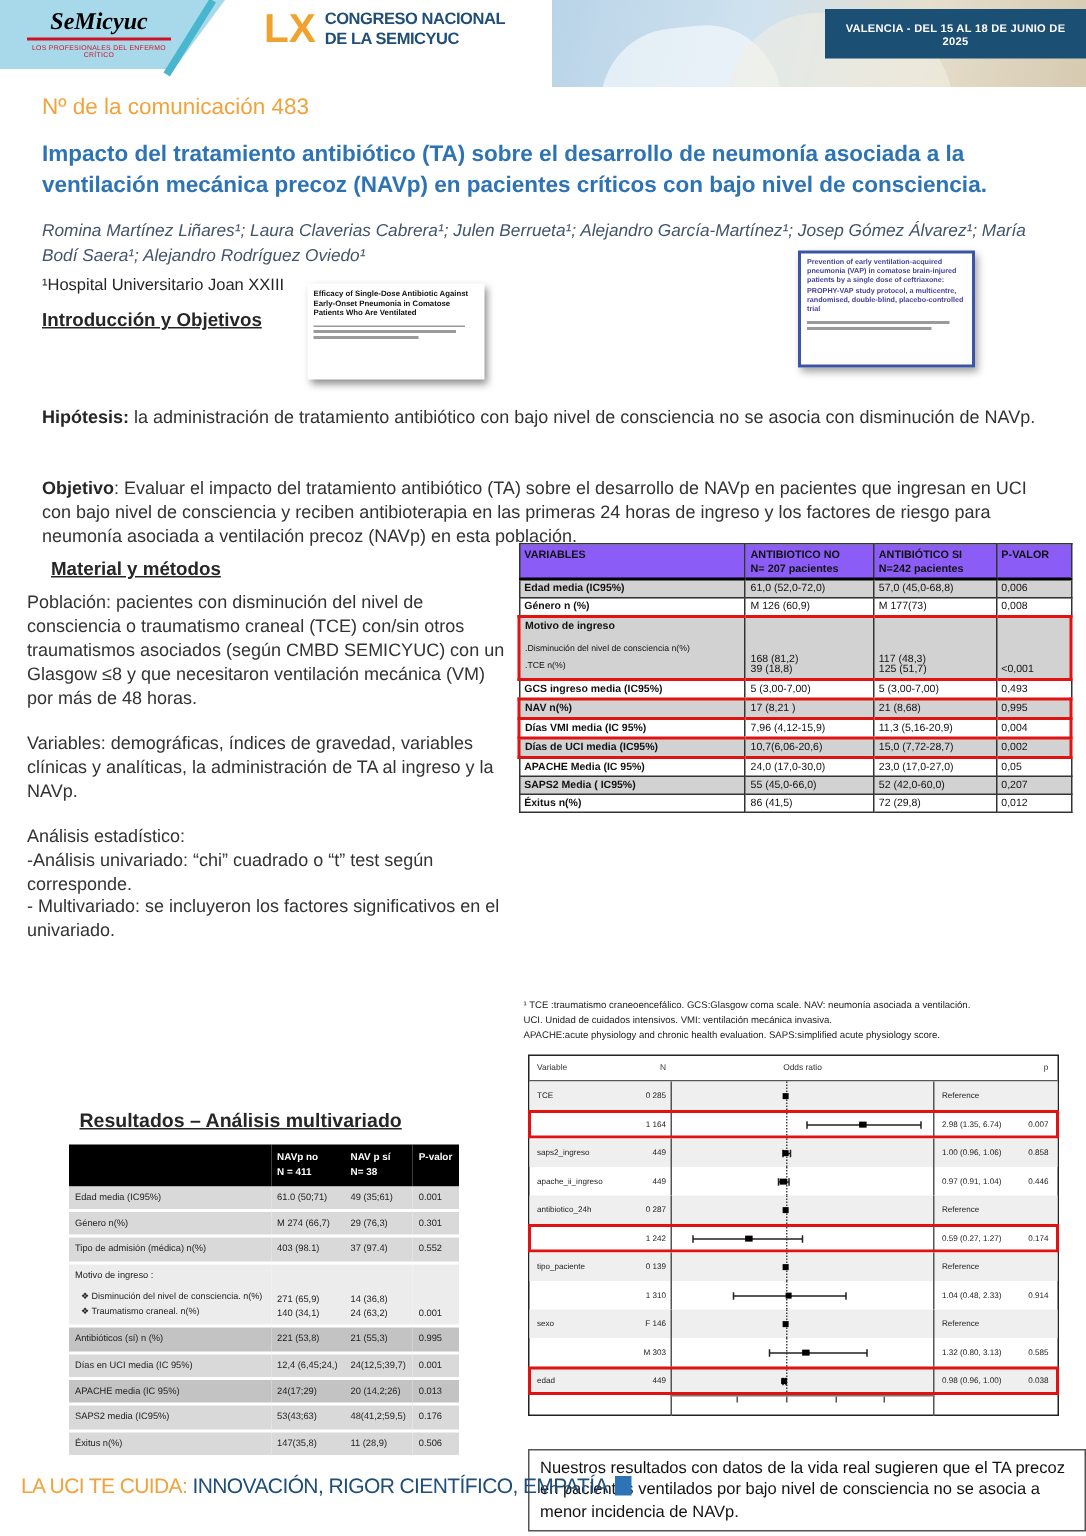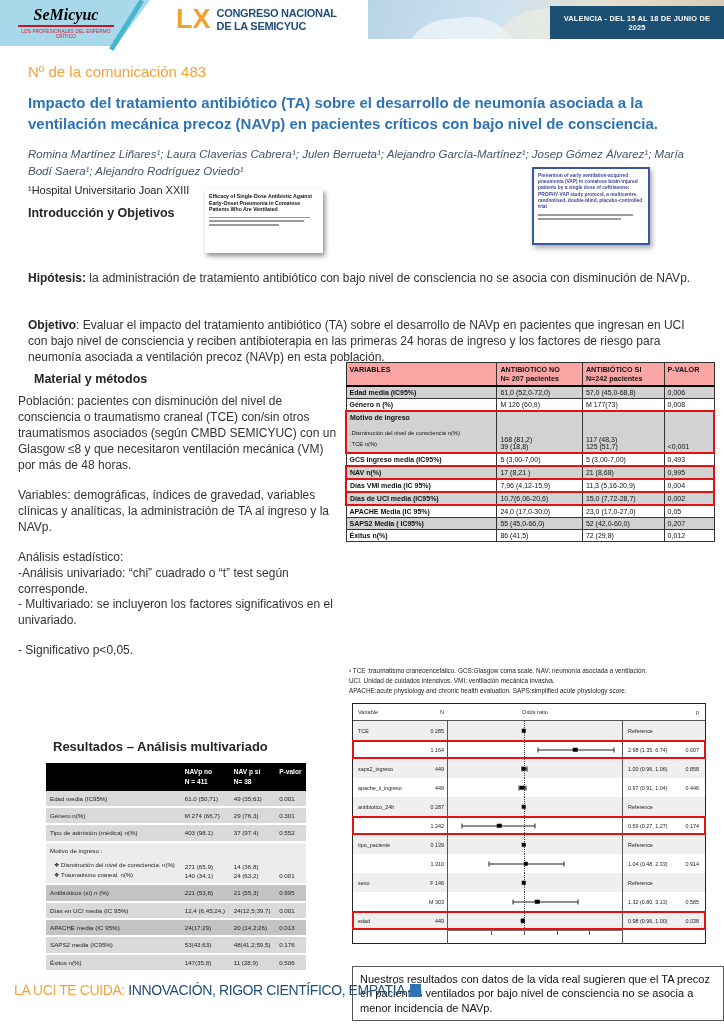--- a/index.html
+++ b/index.html
@@ -11,36 +11,36 @@
   .hdr-blue{position:absolute;left:0;top:0;width:160px;height:46px;background:#a7d9ea;
             clip-path:polygon(0 0,150px 0,116px 46px,0 46px);}
   .hdr-stripe{position:absolute;left:124px;top:-4px;width:5px;height:58px;background:#49b6cf;transform:rotate(32deg);}
   .logo{position:absolute;left:12px;top:7px;width:108px;text-align:center;}
   .logo-name{font-family:"Liberation Serif",serif;font-style:italic;font-weight:bold;font-size:16px;color:#000000;line-height:1;}
   .logo-rule{height:2px;background:#cf1126;margin:2px 6px 2px 6px;}
   .logo-tag{font-size:4.6px;color:#cf1126;letter-spacing:.2px;}
   .congress{position:absolute;left:176px;top:6px;display:flex;align-items:center;gap:6px;}
   .congress-lx{font-size:27px;font-weight:bold;color:#f0a22e;line-height:1;}
   .congress-txt{font-size:11px;font-weight:bold;color:#1f4e79;line-height:1.1;letter-spacing:-.3px;}
-  .hdr-photo{position:absolute;left:368px;top:0;width:356px;height:39px;
+  .hdr-photo{position:absolute;left:368px;top:0;width:356px;height:58px;
              background:linear-gradient(105deg,#b9d4e8 0%,#cfe2ef 38%,#e6dfcd 68%,#d6cab0 100%);overflow:hidden;}
   .arc1{position:absolute;left:30px;top:18px;width:120px;height:50px;background:rgba(255,255,255,.55);
         border-radius:60px 60px 0 0;transform:rotate(-6deg);}
   .arc2{position:absolute;left:120px;top:10px;width:150px;height:60px;background:rgba(240,238,228,.6);
         border-radius:80px 80px 0 0;transform:rotate(5deg);}
   .venue{position:absolute;right:0;top:6px;width:174px;height:33px;background:#1c4f74;color:#fff;
          display:flex;align-items:center;justify-content:center;font-size:7.4px;font-weight:bold;
          letter-spacing:.2px;text-align:center;padding:0 6px;box-sizing:border-box;}
 
   
   .comm{position:absolute;left:28px;top:63px;font-size:15px;color:#f2a23a;}
   .title{position:absolute;left:28px;top:92px;width:678px;font-size:15px;font-weight:bold;color:#2e74b5;line-height:1.4;}
   .authors{position:absolute;left:28px;top:146px;width:674px;font-size:11.5px;font-style:italic;color:#44546a;line-height:1.45;}
   .affil{position:absolute;left:28px;top:184px;font-size:11px;color:#262626;}
-  .sec-head{font-weight:bold;color:#262626;}
+  .sec-head{font-weight:bold;text-decoration:underline;color:#262626;}
   .intro-head{position:absolute;left:28px;top:206px;font-size:12.5px;}
 
   
   .thumb{position:absolute;background:#fff;box-shadow:2px 3px 5px rgba(0,0,0,.45);padding:4px;box-sizing:border-box;}
   .thumb1{left:205px;top:189px;width:118px;height:64px;}
   .thumb1 .t-title{font-size:5.2px;font-weight:bold;color:#111;line-height:1.25;}
   .thumb2{left:532px;top:167px;width:118px;height:78px;border:2px solid #3a55a4;box-shadow:2px 3px 5px rgba(0,0,0,.35);}
   .thumb2 .t-title{font-size:4.8px;font-weight:bold;color:#44449a;line-height:1.3;}
   .a-lines{margin-top:4px;}
   .a-lines div{height:1.8px;background:#9a9a9a;margin-bottom:2px;}
@@ -52,21 +52,21 @@
 
   
   .mm-head{position:absolute;left:34px;top:372px;font-size:12.5px;}
   .mm-paras{position:absolute;left:18px;top:394px;width:324px;font-size:12px;line-height:1.33;color:#333;}
   .mm-paras p{margin:0 0 14px 0;white-space:pre-line;}
   .res-head{position:absolute;left:10px;top:739px;font-size:13px;padding-left:43px;}
 
   
   .uni{position:absolute;left:345px;top:362px;border-collapse:collapse;width:370px;font-size:7px;color:#111;background:#fff;}
   .uni th,.uni td{border:1px solid #333;padding:2px 3px;vertical-align:top;text-align:left;white-space:pre-line;}
-  .uni th{font-weight:bold;font-size:7.2px;border-bottom:2px solid #000;background:#fca5a5;}
+  .uni th{font-weight:bold;font-size:7.2px;border-bottom:2px solid #000;background:#8b5cf6;}
   .uni tr.shade td{background:#d2d2d2;}
   .uni td.uval{font-size:7px;}
   .uni tr.group td.uval{vertical-align:bottom;}
   .uni .uni-sub{font-weight:normal;font-size:5.8px;margin-top:7px;line-height:1.9;}
   .uni tr.redbox td{border-top:2.5px solid #e11212;border-bottom:2.5px solid #e11212;}
   .uni tr.redbox td:first-child{border-left:2.5px solid #e11212;}
   .uni tr.redbox td:last-child{border-right:2.5px solid #e11212;}
   .footnotes{position:absolute;left:349px;top:666px;width:364px;font-size:6.4px;line-height:1.55;color:#222;}
 
   
@@ -166,21 +166,20 @@
   </div>
   <div class="para obj">
     <b>Objetivo</b><span>: Evaluar el impacto del tratamiento antibiótico (TA) sobre el desarrollo de NAVp en pacientes que ingresan en UCI con bajo nivel de consciencia y reciben antibioterapia  en las primeras 24 horas de ingreso y los factores de riesgo para neumonía asociada a ventilación precoz (NAVp) en esta población.</span>
   </div>
 
   <div class="mm-head sec-head">Material y métodos</div>
   <div class="mm-paras" id="mm-paras">
       <p>Población: pacientes con disminución del nivel de consciencia o traumatismo craneal (TCE) con/sin otros traumatismos asociados (según CMBD SEMICYUC) con un Glasgow ≤8 y que necesitaron ventilación mecánica (VM) por más de 48 horas.</p>
       <p>Variables: demográficas, índices de gravedad, variables clínicas y analíticas, la administración de TA al ingreso y la NAVp.</p>
       <p>Análisis estadístico:<br>-Análisis univariado:  “chi” cuadrado o “t” test según corresponde.<br>- Multivariado: se incluyeron los factores significativos en el univariado.</p>
-      <p>- Significativo p&lt;0,05.</p>
     </div>
   <div class="res-head sec-head">Resultados – Análisis multivariado</div>
 
   <table class="uni">
     <thead>
         <tr id="uni-head">
           <th>VARIABLES</th>
           <th>ANTIBIOTICO  NO<br>N= 207 pacientes</th>
           <th>ANTIBIÓTICO  SI<br>N=242 pacientes</th>
           <th>P-VALOR</th>

